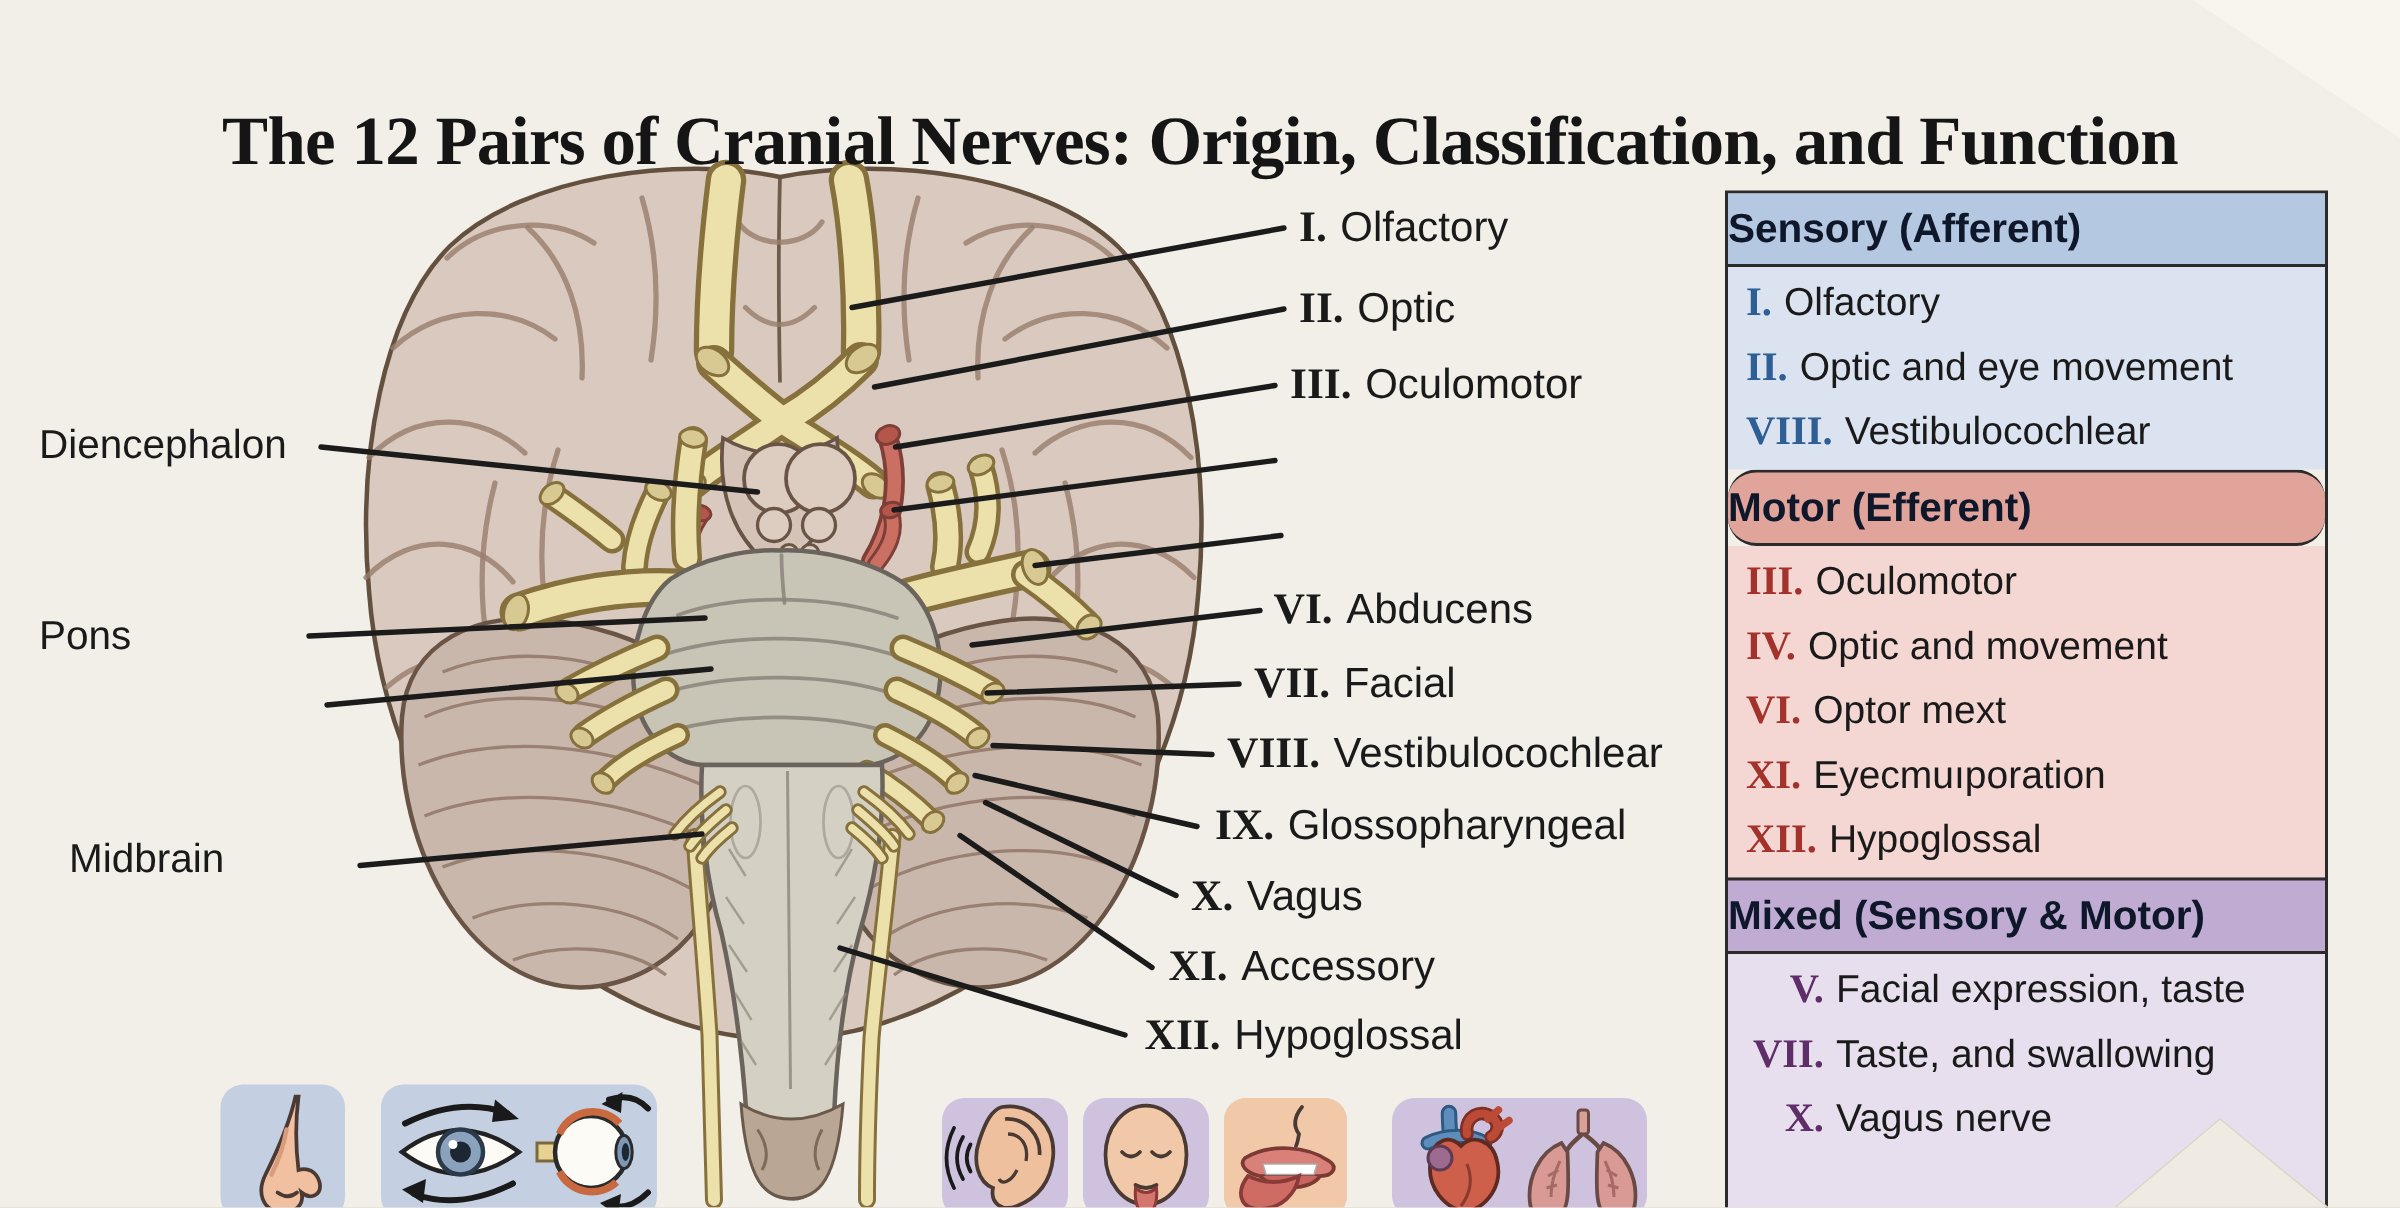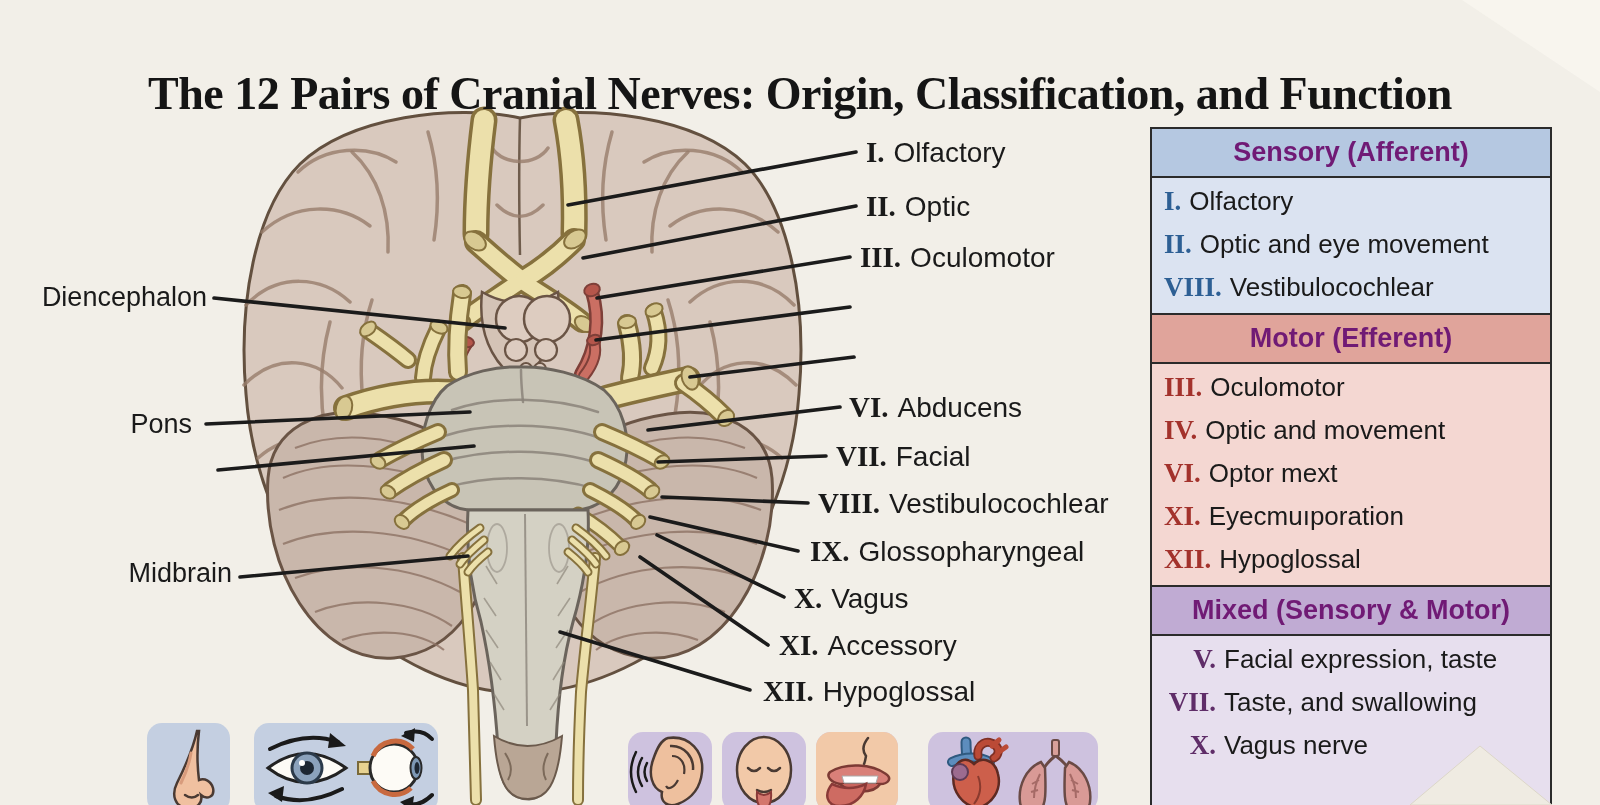--- a/index.html
+++ b/index.html
@@ -5,30 +5,30 @@
   html,body{margin:0;padding:0;background:#dedbd2;}
   .stage{position:relative;width:1600px;height:805px;overflow:hidden;background:#f2efe8;
          font-family:"Liberation Sans",sans-serif;color:#1a1a1a;}
   .art{position:absolute;left:0;top:0;}
   .title{position:absolute;left:0;right:0;top:36px;text-align:center;
          font-family:"Liberation Serif",serif;font-weight:700;font-size:46px;
          letter-spacing:-0.5px;color:#151515;margin-top:31px;}
   
   .nlabel{position:absolute;transform:translateY(-50%);white-space:nowrap;font-size:28px;}
   .nlabel .rn{font-family:"Liberation Serif",serif;font-weight:700;font-size:29px;margin-right:9px;}
-  .rlabel{position:absolute;transform:translateY(-50%);font-size:27px;text-align:right;
+  .rlabel{position:absolute;transform:translateY(-50%);font-size:27px;text-align:left;
           white-space:pre-line;line-height:33px;}
   
   .ctable{position:absolute;left:1150px;top:127px;width:402px;box-sizing:border-box;
           border:2.5px solid #2b2b2b;}
-  .thead{height:47px;line-height:47px;text-align:center;font-weight:700;font-size:27px;
-         border-bottom:2px solid #2b2b2b;color:#701a75;}
+  .thead{height:47px;line-height:47px;text-align:left;font-weight:700;font-size:27px;
+         border-bottom:2px solid #2b2b2b;color:#0f172a;}
   .thead.mid2,.thead.mid3{border-top:2px solid #2b2b2b;}
   .sens{background:#b5c8e1;}
-  .moth{background:#e0a49b;}
+  .moth{background:#e0a49b;border-radius:19px;}
   .mixh{background:#c0abd3;}
   .tbody{padding:2px 0 4px 0;}
   .sensb{background:#dbe3f1;}
   .motb{background:#f4d7d2;}
   .mixb{background:#e7dfee;min-height:186px;}
   .trow{height:43px;line-height:43px;padding-left:12px;font-size:26px;white-space:nowrap;}
   .trow .num{font-family:"Liberation Serif",serif;font-weight:700;font-size:27px;margin-right:8px;}
   .sensb .num{color:#2d5f94;}
   .motb .num{color:#a3322c;}
   .mixb .num{color:#5f2d68;display:inline-block;width:52px;text-align:right;}

